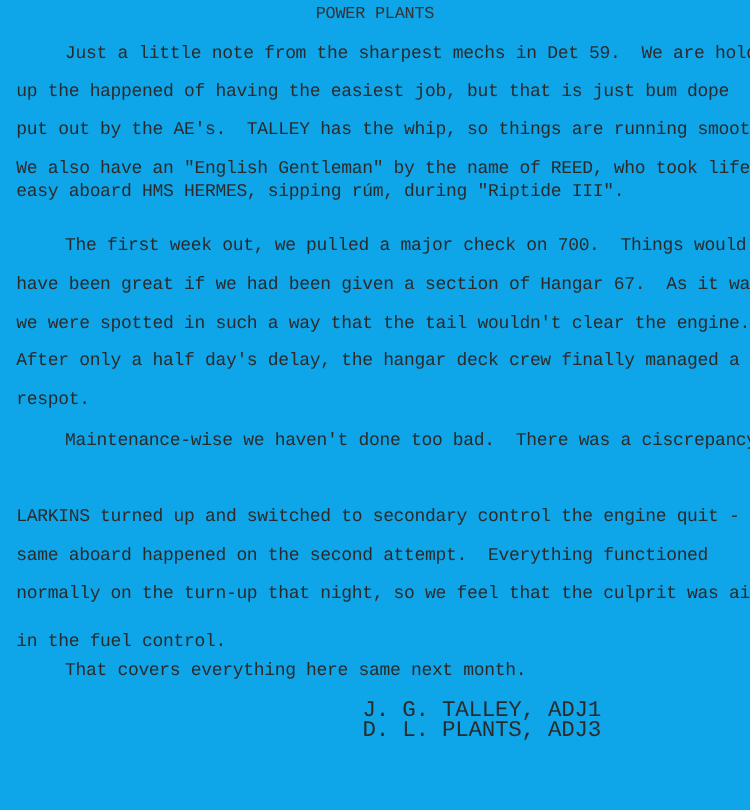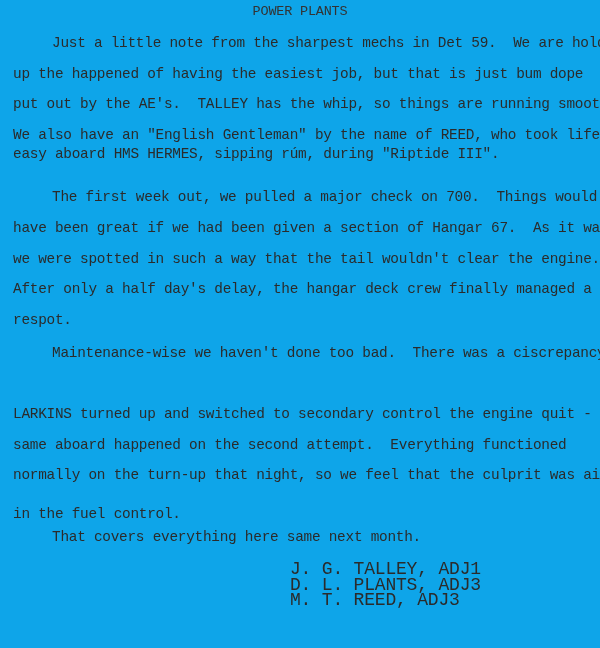--- a/index.html
+++ b/index.html
@@ -73,14 +73,13 @@
   <div class="line indent" style="top:343px">Maintenance-wise we haven't done too bad.  There was a ciscrepancy</div>
   <div class="line" style="top:404px">LARKINS turned up and switched to secondary control the engine quit - the</div>
   <div class="line" style="top:435px">same aboard happened on the second attempt.  Everything functioned</div>
   <div class="line" style="top:465px">normally on the turn-up that night, so we feel that the culprit was air</div>
   <div class="line" style="top:504px">in the fuel control.</div>
 
   <div class="line indent" style="top:527px">That covers everything here same next month.</div>
 
   <div class="sig" style="top:561px">J. G. TALLEY, ADJ1</div>
   <div class="sig" style="top:577px">D. L. PLANTS, ADJ3</div>
-  <div class="sig" style="top:592px">M. T. REED, ADJ3</div>
 </div>
 
 </body></html>

